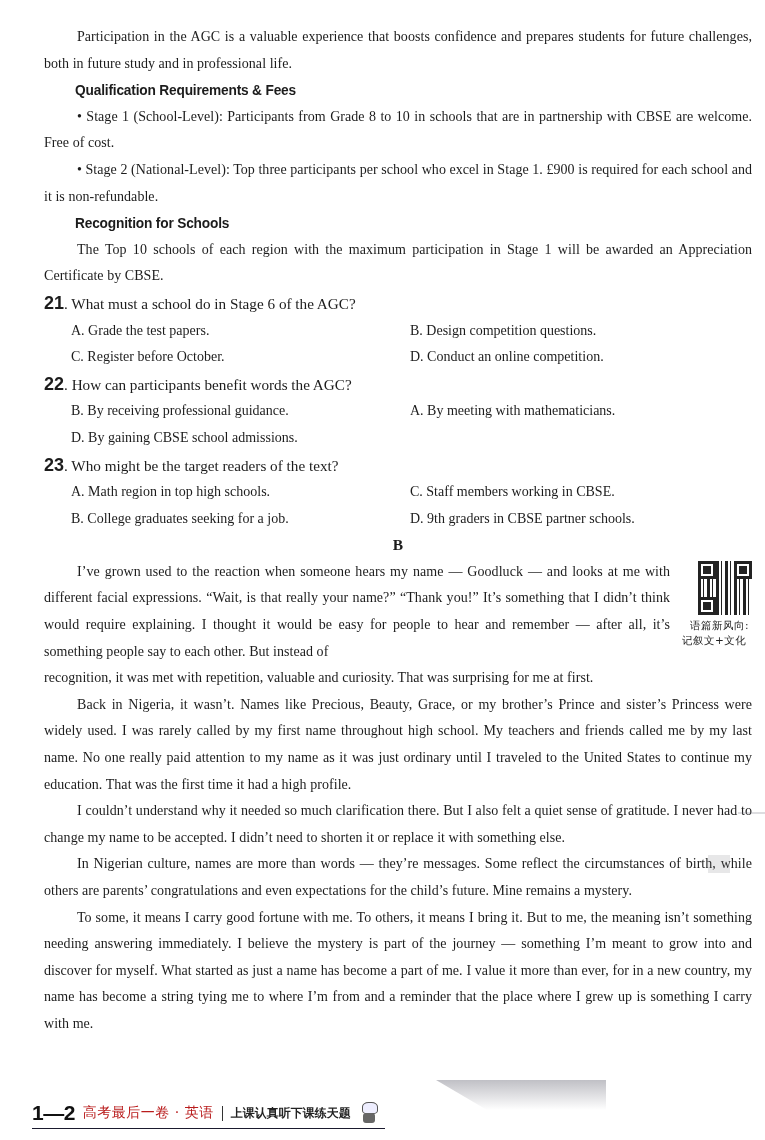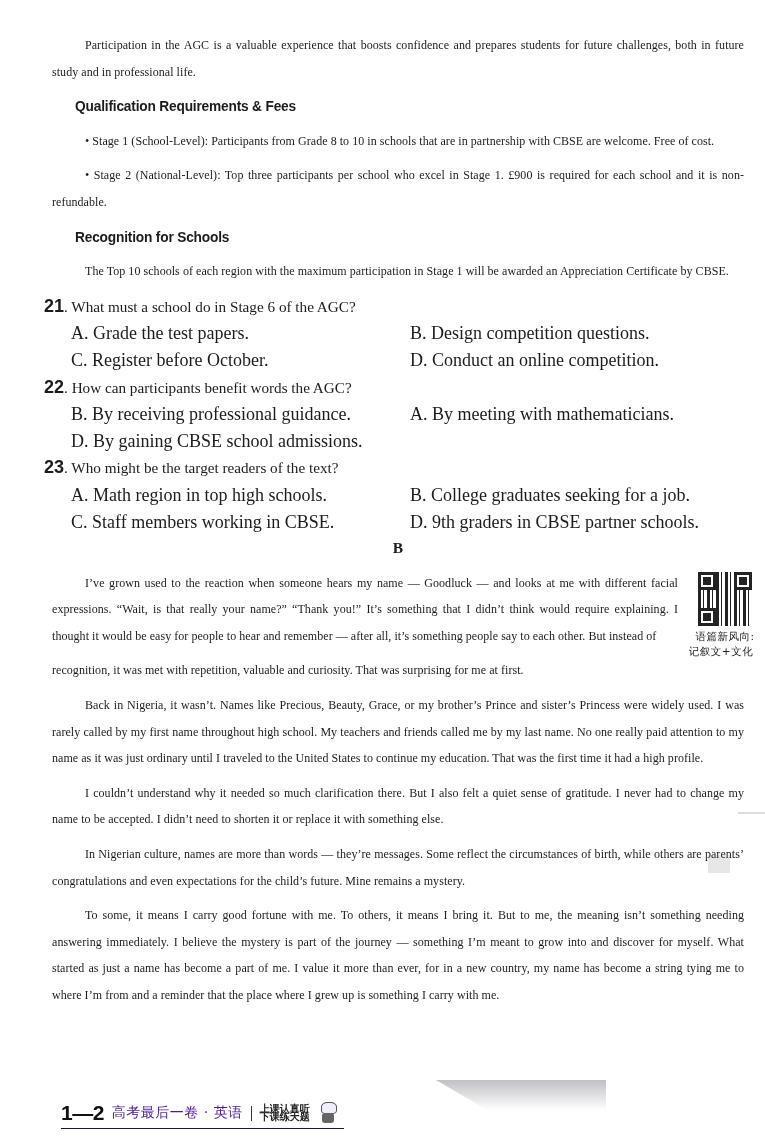--- a/index.html
+++ b/index.html
@@ -3,75 +3,75 @@
 <meta charset="utf-8">
 <style>
   html, body { margin: 0; padding: 0; background: #ffffff; }
   body {
     width: 765px; height: 1140px; position: relative; overflow: hidden;
     font-family: "Liberation Serif", "DejaVu Serif", serif;
     color: #1c1c1c;
   }
   .page { position: absolute; left: 44px; top: 24px; width: 708px; }
   .p {
-    font-size: 12px; line-height: 26.6px; text-align: justify;
-    text-align-last: left; margin: 8px; letter-spacing: 0.05px;
+    font-size: 14px; line-height: 26.6px; text-align: justify;
+    text-align-last: left; margin: 0; letter-spacing: 0.05px;
   }
   .indent { text-indent: 33px; }
   .heading {
     font-family: "Liberation Sans", "DejaVu Sans", sans-serif;
     font-weight: bold; font-size: 14.6px; line-height: 26.6px;
     margin: 0; padding-left: 33px; letter-spacing: -0.2px;
     font-stretch: condensed; transform: scaleX(0.94); transform-origin: left;
   }
   .q { font-size: 15.2px; line-height: 26.6px; margin: 0; }
   .qnum {
     font-family: Liberation Sans, sans-serif;
     font-weight: bold; font-size: 18px;
   }
   .opts { display: grid; grid-template-columns: 339px 1fr; padding-left: 27px; }
-  .opt { font-size: 18px; line-height: 26.6px; white-space: nowrap; }
+  .opt { font-size: 14px; line-height: 26.6px; white-space: nowrap; }
   .section-b { text-align: center; font-weight: bold; font-size: 15.5px; line-height: 26.6px; margin: 0; padding-left: 0; }
   .passage-b { position: relative; }
   .narrow { width: 626px; }
-  .qr-box { position: absolute; left: 646px; top: 2px; width: 70px; text-align: center; }
+  .qr-box { position: absolute; left: 646px; top: 2px; width: 70px; text-align: left; }
   .qr {
     width: 54px; height: 54px; margin: 0 auto; position: relative;
     background:
       repeating-linear-gradient(90deg, #111 0 3px, #fff 3px 5px, #111 5px 6px, #fff 6px 9px),
       #fff;
     opacity: 0.92;
   }
   .qr::before, .qr::after, .qr .finder {
     content: ""; position: absolute; width: 12px; height: 12px;
     border: 3px solid #111; background: #fff; box-shadow: inset 0 0 0 2px #fff, inset 0 0 0 6px #111;
   }
   .qr::before { left: 0; top: 0; }
   .qr::after { right: 0; top: 0; }
   .qr .finder { left: 0; bottom: 0; }
   .qr-caption {
     font-family: "DejaVu Sans", sans-serif; font-size: 10.5px; line-height: 15px;
     color: #222; white-space: nowrap; margin-top: 3px; letter-spacing: 0.5px;
   }
   .footer {
-    position: absolute; left: 61px; top: 1098px; height: 30px;
+    position: absolute; left: 32px; top: 1098px; height: 30px;
     display: flex; align-items: center; gap: 8px;
     border-bottom: 1.5px solid #1a1a2e; padding-right: 6px;
   }
   .pg-num {
     font-family: "Liberation Sans", "DejaVu Sans", sans-serif;
     font-weight: bold; font-size: 21px; letter-spacing: -0.5px; color: #111;
   }
   .book-title {
-    font-family: "DejaVu Sans", sans-serif; font-size: 14px; color: #4c1d95; letter-spacing: 0.5px;
+    font-family: "DejaVu Sans", sans-serif; font-size: 14px; color: #b91c1c; letter-spacing: 0.5px;
   }
   .sep { width: 1px; height: 15px; background: #333; }
   .slogan {
-    font-family: "DejaVu Sans", sans-serif; font-size: 10px; line-height: 8px;
-    font-weight: bold; color: #222; display: flex; flex-direction: column;
+    font-family: "DejaVu Sans", sans-serif; font-size: 12px; line-height: 8px;
+    font-weight: bold; color: #222; display: flex; 
   }
   .mascot {
     width: 20px; height: 22px; position: relative;
   }
   .mascot .head { position: absolute; left: 3px; top: 0; width: 14px; height: 10px; border: 1px solid #555; border-radius: 40% 40% 30% 30%; background: #eef; }
   .mascot .body { position: absolute; left: 4px; top: 11px; width: 12px; height: 10px; border-radius: 3px; background: #666; }
   .smudge {
     position: absolute; left: 436px; top: 1080px; width: 170px; height: 30px;
     background: linear-gradient(180deg, rgba(140,140,150,0.55), rgba(255,255,255,0));
     clip-path: polygon(0 0, 100% 0, 100% 100%, 30% 100%);
@@ -107,22 +107,22 @@
       <div class="opts">
         <span class="opt">B. By receiving professional guidance.</span>
         <span class="opt">A. By meeting with mathematicians.</span>
         <span class="opt">D. By gaining CBSE school admissions.</span>
       </div>
     </div>
     <div>
       <p class="q"><span class="qnum">23</span><span>. Who might be the target readers of the text?</span></p>
       <div class="opts">
         <span class="opt">A. Math region in top high schools.</span>
+        <span class="opt">C. Staff members working in CBSE.</span>
         <span class="opt">B. College graduates seeking for a job.</span>
-        <span class="opt">C. Staff members working in CBSE.</span>
         <span class="opt">D. 9th graders in CBSE partner schools.</span>
       </div>
     </div>
   </section>
 
   <p class="section-b">B</p>
 
   <section class="passage-b">
     <div class="qr-box">
       <div class="qr">

